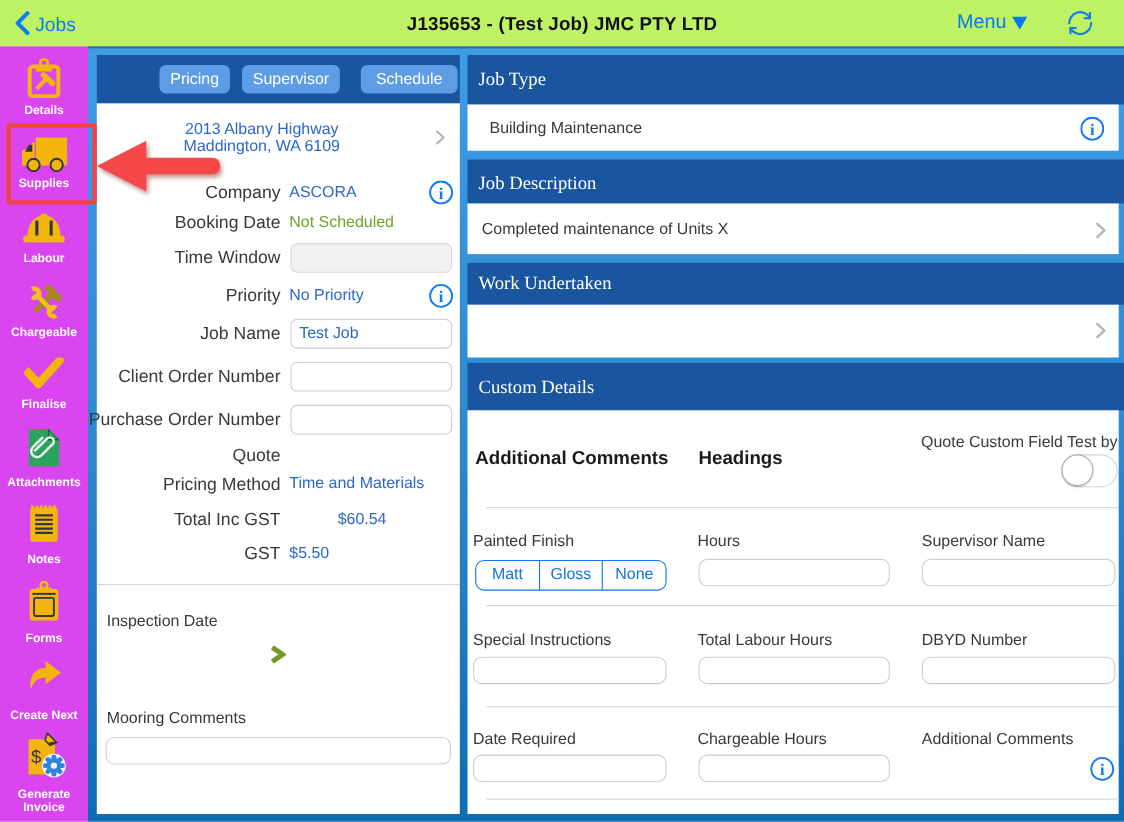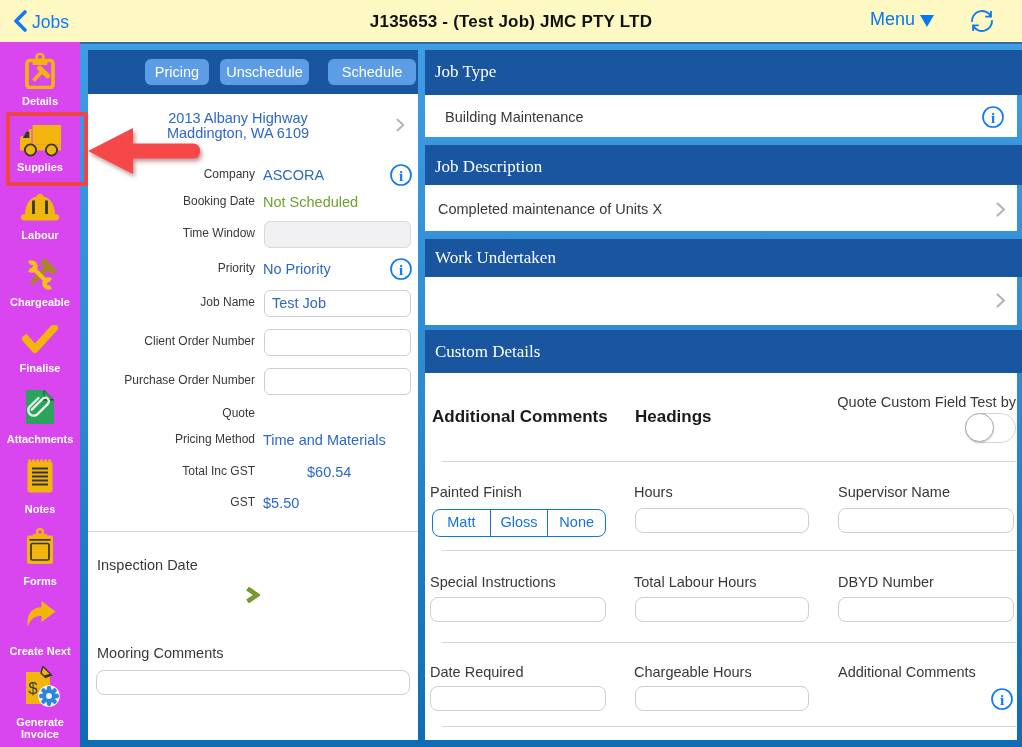--- a/index.html
+++ b/index.html
@@ -1,40 +1,40 @@
 <!DOCTYPE html>
 <html><head>
 <meta charset="utf-8">
 <style>
 * { margin:0; padding:0; box-sizing:border-box; }
 html,body { width:1022px; height:747px; overflow:hidden; font-family:"Liberation Sans", sans-serif; background:#fff; }
 #stage { position:absolute; top:0; left:0; width:1022px; height:747px; }
 .abs { position:absolute; }
 
 
-#topbar { position:absolute; top:0; left:0; width:1022px; height:42px; background:#fef9c3; z-index:5; }
+#topbar { position:absolute; top:0; left:0; width:1022px; height:42px; background:#bef264; z-index:5; }
 #jobs-link { position:absolute; left:32px; top:12px; font-size:17.5px; color:#0b7bf6; }
 #title { position:absolute; left:0; top:12px; width:1022px; text-align:center; font-size:17px; font-weight:bold; color:#111; letter-spacing:0.2px;}
 #menu { position:absolute; left:870px; top:9px; font-size:18px; color:#0879f2; }
 
 
 #sidebar { position:absolute; top:42px; left:0; width:80px; height:705px; background:#d946ef; z-index:4; }
 .sb-item { position:absolute; left:0; width:80px; text-align:center; }
 .sb-label { color:#fff; font-weight:bold; font-size:11px; margin-top:3px; line-height:12px;}
 
 
 #contentbg { position:absolute; top:42px; left:80px; width:942px; height:705px;
   background:linear-gradient(#3f9de5 0%, #2d89d0 50%, #0e6cb4 100%); }
 
 
 #mid-header { position:absolute; top:49.5px; left:88px; width:330px; height:44.5px; background:#1a559f; z-index:3;}
 #mid-white { position:absolute; top:94px; left:88px; width:330px; height:646px; background:#fff; z-index:3;}
 .mbtn { position:absolute; top:59px; height:26px; background:#5c9de5; color:#fff; font-size:14.5px; text-align:center; line-height:26px; border-radius:6px; z-index:4;}
 .lbl { position:absolute; font-size:14.5px; color:#36383b; z-index:4; }
-.lblr { position:absolute; font-size:12px; color:#36383b; text-align:right; right:767px; z-index:4; }
+.lblr { position:absolute; font-size:16px; color:#36383b; text-align:right; right:767px; z-index:4; }
 .val { position:absolute; left:263px; font-size:14.5px; z-index:4; }
 .blue { color:#2c67c9; }
 .green { color:#6fa12c; }
 .inp { position:absolute; border:1px solid #cdced2; border-radius:6px; background:#fff; }
 
 
 .rhead { position:absolute; left:425px; width:685px; background:#1a559f; color:#fff; font-size:17px; z-index:3;font-family:Liberation Serif, serif; }
 .rhead span { position:absolute; left:10px; }
 .rrow { position:absolute; left:425px; width:592px; background:#fff; z-index:3; }
 .hr { position:absolute; height:1px; background:#d5d5d8; z-index:4; }
@@ -154,21 +154,21 @@
               <rect x="-2.2" y="-9.9" width="4.4" height="19.8" rx="1.8" transform="rotate(135)"></rect>
             </g>
             <circle r="6.8" fill="#2e85e0"></circle>
             <circle r="2.9" fill="#f4f6f8"></circle>
           </g>
         </svg><div class="sb-label" style="position:absolute;top:47px;width:80px;">Generate<br>Invoice</div></div>
     </div>
 
   <div id="mid-header"></div>
   <div class="mbtn" style="left:145px;width:64px;">Pricing</div>
-  <div class="mbtn" style="left:220px;width:89px;">Unschedule</div>
+  <div class="mbtn" style="left:220px;width:89px;">Supervisor</div>
   <div class="mbtn" style="left:328px;width:88px;">Schedule</div>
 
   <div id="mid-white"></div>
   <div class="abs" style="left:130px;top:111px;width:216px;text-align:center;font-size:14.5px;color:#2c67c9;line-height:14.5px;z-index:4;">2013 Albany Highway<br>Maddington, WA 6109</div>
   <svg class="abs" style="left:396px;top:118px;z-index:4;" width="9" height="14" viewBox="0 0 10 15">
       <path d="M1.5 1.5 L8 7.5 L1.5 13.5" fill="none" stroke="#b4b4b9" stroke-width="2.2" stroke-linecap="round" stroke-linejoin="round"></path>
     </svg>
 
   <div class="lblr" style="top:167px;">Company</div>
   <div class="val blue" style="top:167px;">ASCORA</div>

